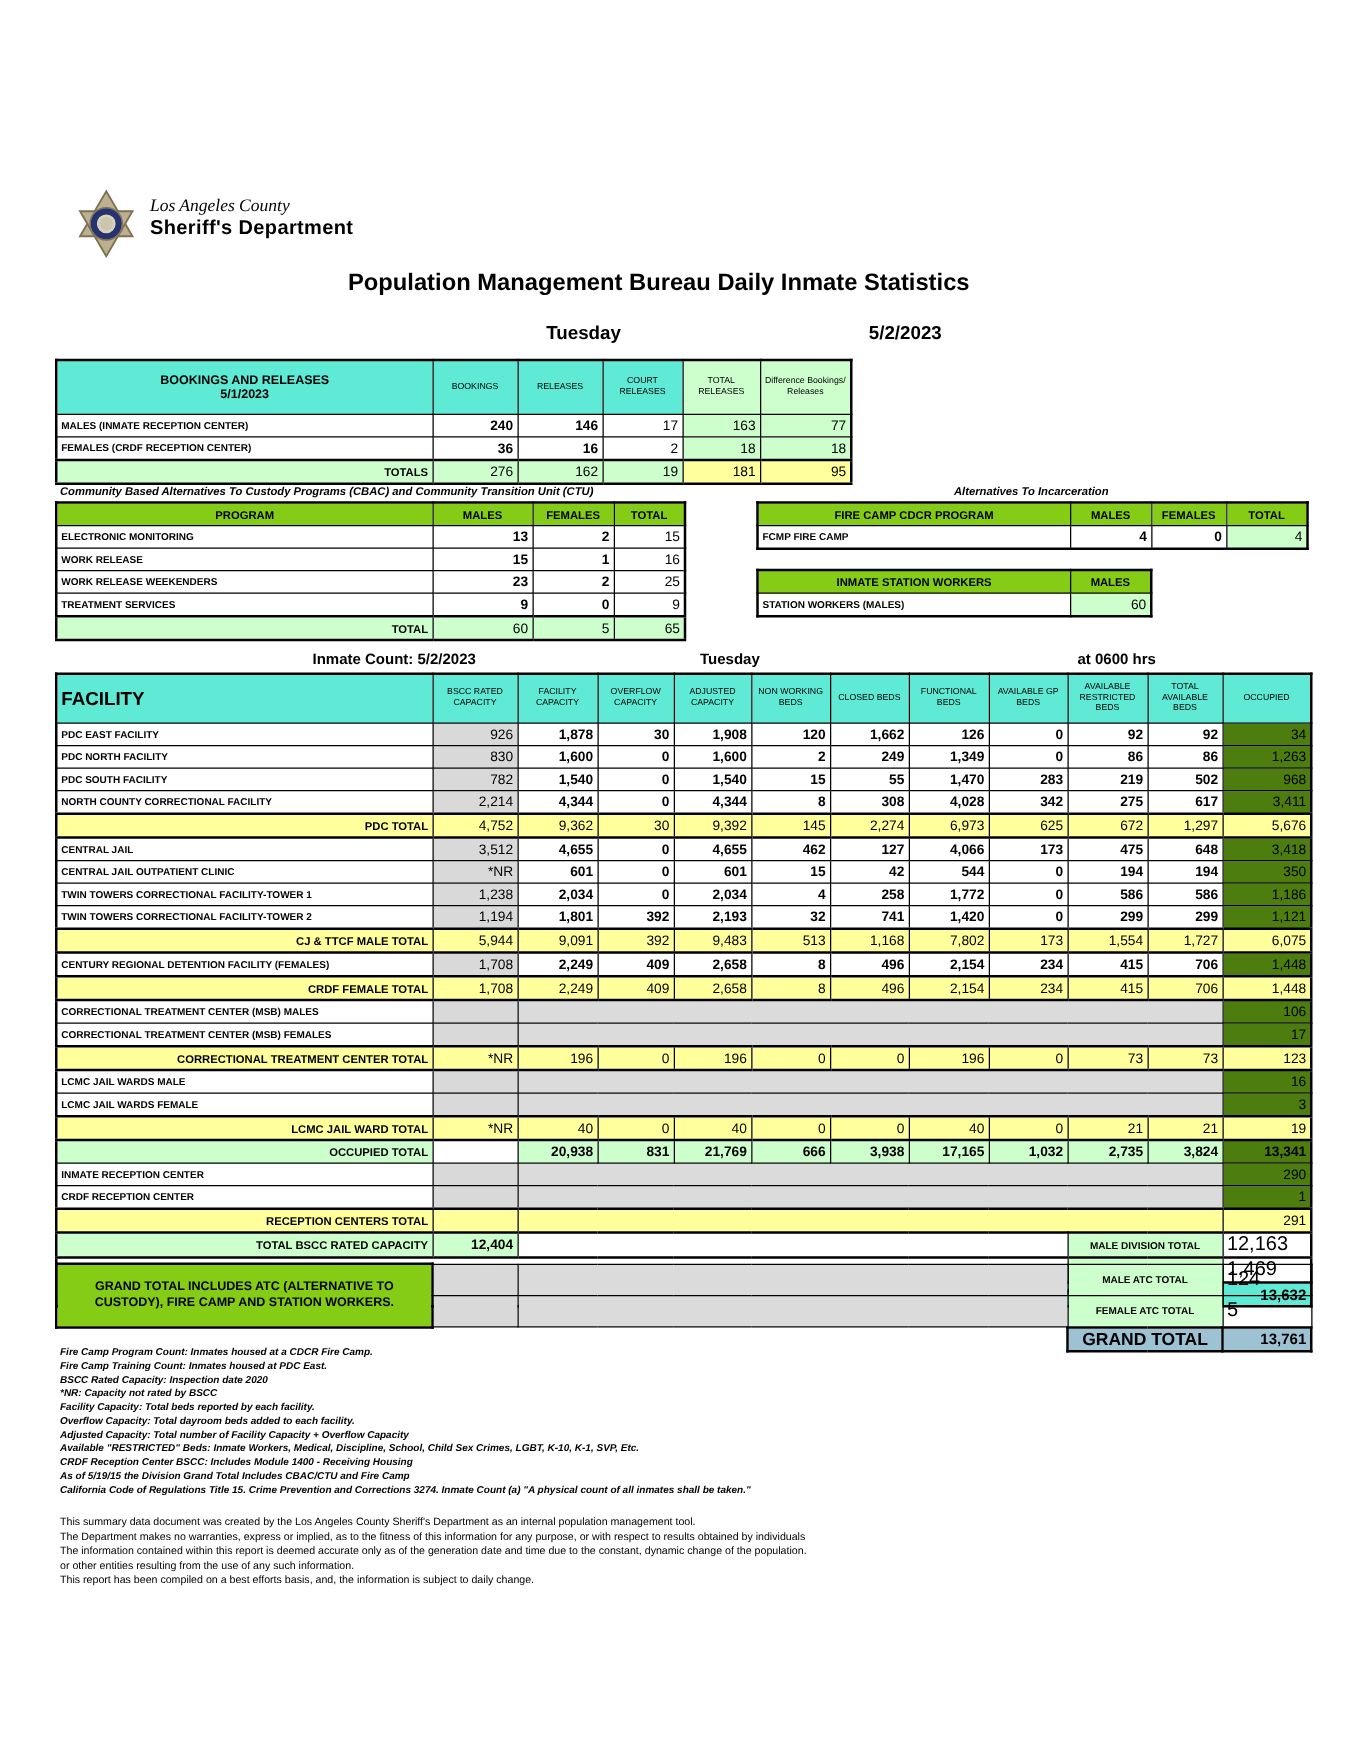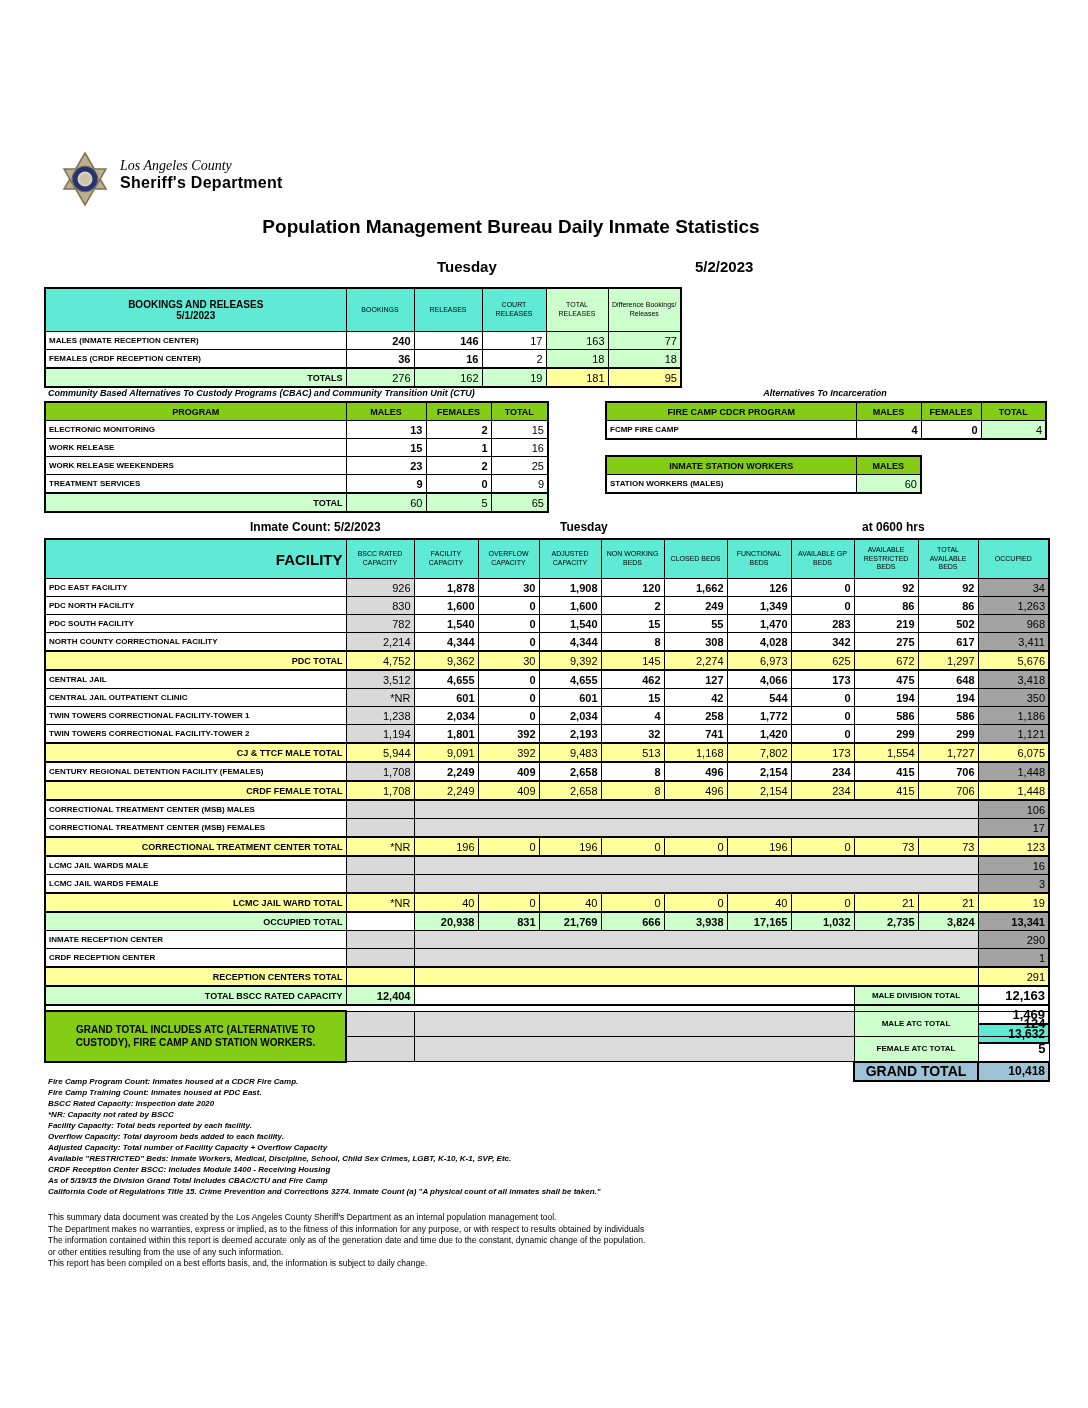--- a/index.html
+++ b/index.html
@@ -4,38 +4,38 @@
 <style>
   html,body{margin:0;padding:0;background:#fff;}
   .page{position:relative;width:1088px;height:1408px;background:#fff;overflow:hidden;
         font-family:"Liberation Sans",sans-serif;color:#000;}
   table{border-collapse:collapse;table-layout:fixed;border:2px solid #000;}
   td{border:1px solid #000;overflow:hidden;white-space:nowrap;font-size:11px;padding:0 3px;height:17px;}
   td.noborder{border:none;background:#fff;}
   .bg-orange{background:#5eead4;}
   .bg-green{background:#CCFFCC;}
   .bg-yellow{background:#FFFF9C;}
-  .bg-blue{background:#a3a3a3;}
+  .bg-blue{background:#4d7c0f;}
   .bg-gray{background:#D9D9D9;}
   .bg-gray2{background:#DBDBDB;}
   .bg-khaki{background:#84cc16;}
   .bg-gblue{background:#9CC2D4;}
   .num{text-align:right;}
   .bold{font-weight:bold;}
   td.lbl{font-size:8px;font-weight:bold;text-align:left;}
   td.tot-lbl{font-size:9px;font-weight:bold;text-align:right;}
   td.colh{font-size:7px;text-align:center;white-space:normal;line-height:1.25;padding:1px 2px;}
   td.divh{font-size:8px;font-weight:bold;text-align:center;}
   tr.thick td{border-top-width:2px;border-bottom-width:2px;}
   
   .logo{position:absolute;top:150px;left:58px;display:flex;align-items:flex-start;}
   .logo-text{margin-left:8px;margin-top:8px;}
   .agency1{font-family:"Liberation Serif",serif;font-style:italic;font-size:14px;}
   .agency2{font-weight:bold;font-size:16px;letter-spacing:.3px;}
-  .doc-title{position:absolute;top:216px;left:0;width:932px;text-align:center;
+  .doc-title{position:absolute;top:216px;left:16px;width:932px;text-align:center;
              font-size:19px;font-weight:bold;padding-left:45px;}
   .top-day{position:absolute;top:258px;left:437px;font-size:15px;font-weight:bold;}
   .top-date{position:absolute;top:258px;left:695px;font-size:15px;font-weight:bold;}
   
   .bookings{position:absolute;top:287px;left:44px;}
   .bk-t1{font-size:10px;font-weight:bold;text-align:center;}
   .bk-t2{font-size:10px;font-weight:bold;text-align:center;}
   
   .cbac-title{position:absolute;top:388px;left:48px;font-size:9px;font-weight:bold;font-style:italic;}
   .cbac{position:absolute;top:401px;left:44px;}
@@ -44,24 +44,24 @@
   .fire{position:absolute;top:401px;left:605px;}
   .station{position:absolute;top:455px;left:605px;}
   .small-h{font-size:9px;font-weight:bold;text-align:center;}
   
   .countline{position:absolute;top:520px;left:0;width:1088px;height:18px;}
   .cl-label{position:absolute;left:250px;font-size:12px;font-weight:bold;}
   .cl-day{position:absolute;left:560px;font-size:12px;font-weight:bold;}
   .cl-time{position:absolute;left:862px;font-size:12px;font-weight:bold;}
   
   .facility{position:absolute;top:538px;left:44px;}
-  td.fac-h{font-size:15px;font-weight:bold;text-align:right;}
+  td.fac-h{font-size:15px;font-weight:bold;text-align:left;}
   td.custody{font-size:13px;font-weight:bold;text-align:center;border-width:2px;}
   td.custody-val{font-size:12px;font-weight:bold;text-align:right;border-width:2px;}
-  td.divval{font-size:13px;font-weight:bold;text-align:right;}
+  td.divval{font-size:16px;font-weight:normal;}
   
   .grand{position:absolute;top:1010px;left:44px;}
   td.note{font-size:10px;font-weight:bold;text-align:center;white-space:normal;line-height:1.35;border-width:2px;}
   td.gt-lbl{font-size:14px;font-weight:bold;text-align:center;border-width:2px;}
   td.gt-val{font-size:12px;font-weight:bold;text-align:right;border-width:2px;}
   
   .footnotes{position:absolute;top:1076px;left:48px;}
   .fn{font-size:8px;font-style:italic;font-weight:bold;line-height:11px;}
   .disclaimer{position:absolute;top:1212px;left:48px;}
   .dis{font-size:8.5px;line-height:11.5px;}
@@ -560,21 +560,21 @@
         </tr>
         <tr>
           <td class="bg-gray" style="height: 24px;"></td>
           <td class="bg-gray2" colspan="7" style="height: 24px;"></td>
           <td class="divh bg-green" colspan="2" style="height: 24px;">FEMALE ATC TOTAL</td>
           <td class="divval" style="height: 24px;">5</td>
         </tr>
         <tr>
           <td class="noborder" colspan="9"></td>
           <td class="gt-lbl bg-gblue" colspan="2">GRAND TOTAL</td>
-          <td class="gt-val bg-gblue">10,418</td>
+          <td class="gt-val bg-gblue">13,761</td>
         </tr>
       </tbody>
   </table>
 
   <div class="footnotes" id="footnotes">
       <div class="fn">Fire Camp Program Count: Inmates housed at a CDCR Fire Camp.</div>
       <div class="fn">Fire Camp Training Count: Inmates housed at PDC East.</div>
       <div class="fn">BSCC Rated Capacity: Inspection date 2020</div>
       <div class="fn">*NR: Capacity not rated by BSCC</div>
       <div class="fn">Facility Capacity: Total beds reported by each facility.</div>

